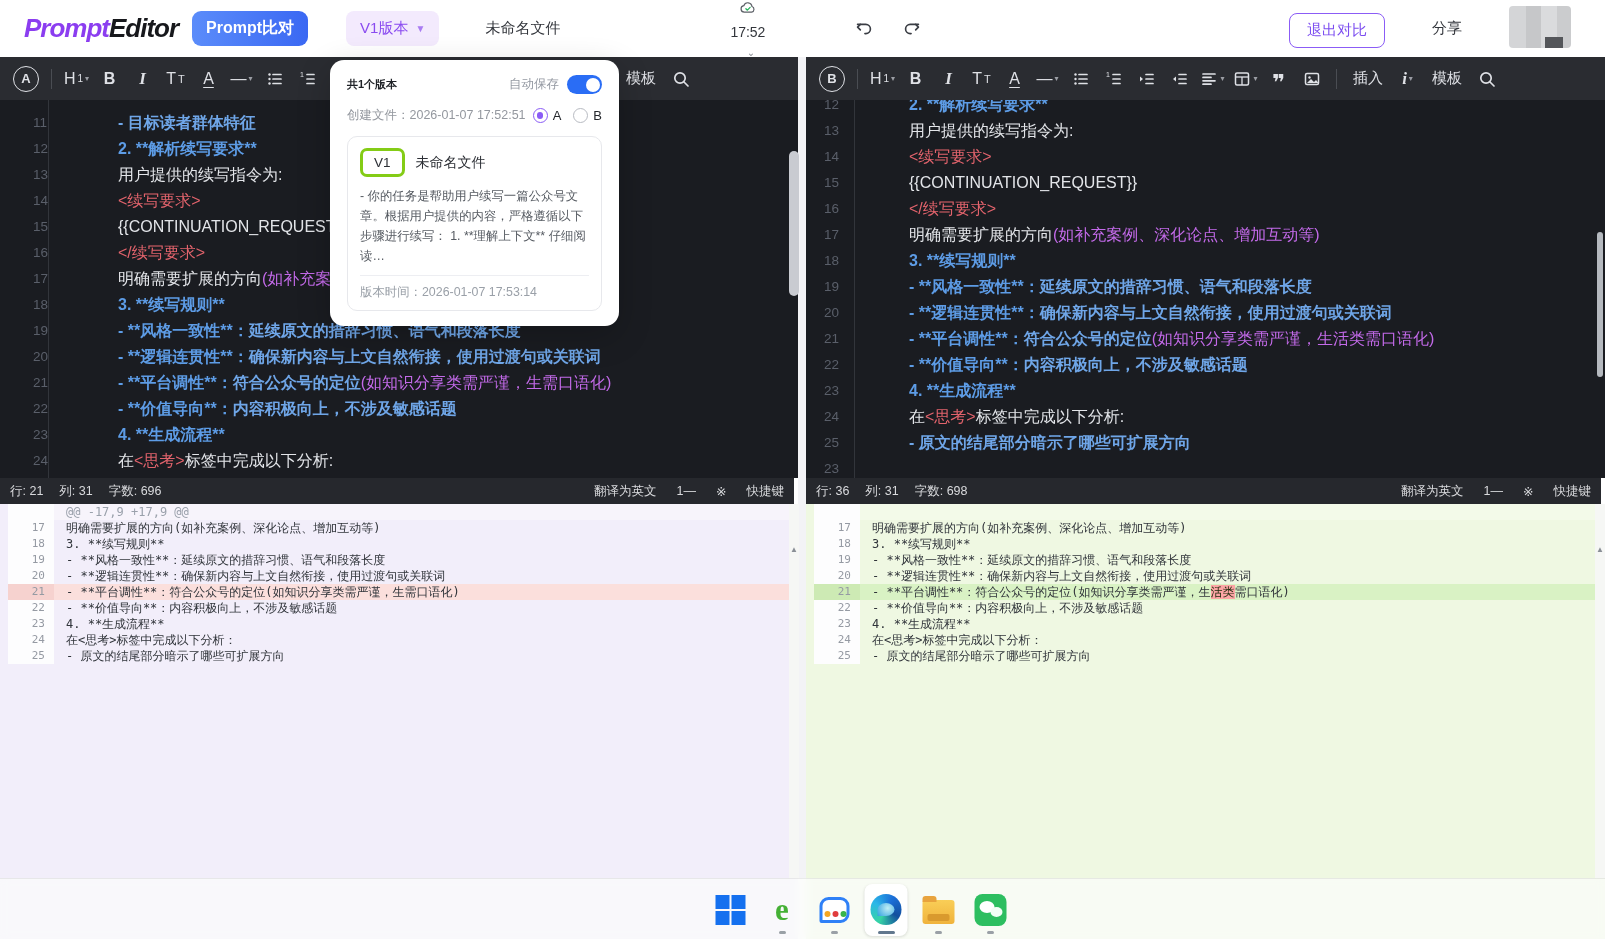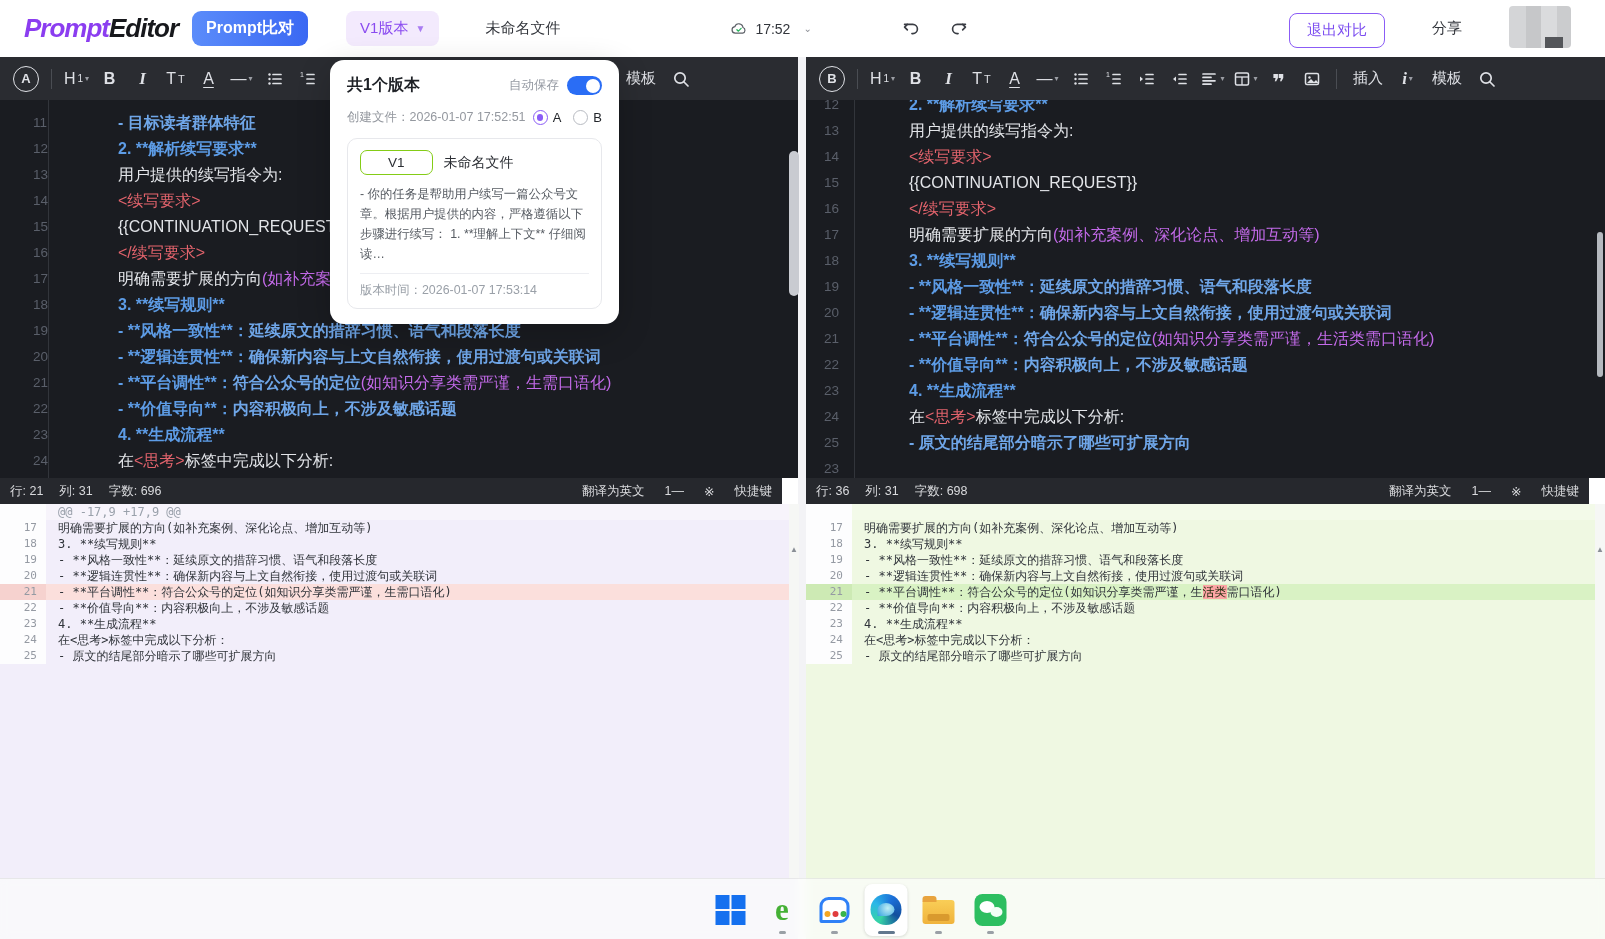--- a/index.html
+++ b/index.html
@@ -9,21 +9,21 @@
 
   
   .appbar { position:absolute; left:0; top:0; width:1605px; height:57px; background:#fff; display:flex; align-items:center; z-index:40; }
   .logo { font-style:italic; font-weight:800; font-size:26px; letter-spacing:-1px; margin-left:24px; white-space:nowrap; }
   .logo .lp { color:#8b3df0; }
   .logo .le { color:#17181c; }
   .cmp-btn { margin-left:14px; background:linear-gradient(90deg,#5b8cfa,#3a68f3); color:#fff; font-size:16px; font-weight:700; padding:7px 14px; border-radius:9px; border:none; cursor:pointer; }
   .ver-pill { margin-left:38px; background:#f3eafd; color:#8a4bf0; font-size:15px; padding:8px 14px; border-radius:8px; border:none; cursor:pointer; display:flex; align-items:center; gap:7px; }
   .ver-pill .caret { font-size:10px; color:#a97cf2; }
   .fname { margin-left:46px; font-size:15px; color:#33363c; }
-  .savebox { margin-left:170px; display:flex; align-items:center; gap:7px; color:#33363c; font-size:14px; }
+  .savebox { margin-left:170px; display:flex; align-items:center; gap:7px; color:#33363c; font-size:14px;flex-direction:column; }
   .savebox .caret { font-size:10px; color:#8d9097; margin-left:6px; }
   .histbtns { margin-left:88px; display:flex; gap:26px; }
   .icon-btn { background:none; border:none; cursor:pointer; color:#3a3d44; display:flex; align-items:center; }
   .exit-btn { position:absolute; right:220px; top:13px; background:#fff; border:1.5px solid #8b5cf6; color:#7c4df0; font-size:15px; padding:7px 17px; border-radius:8px; cursor:pointer; }
   .share { position:absolute; right:143px; top:19px; font-size:15px; color:#33363c; cursor:pointer; }
   .avatar { position:absolute; right:34px; top:6px; width:62px; height:42px; border-radius:4px;
      background:linear-gradient(90deg,#d4d5d7 0 28%,#c6c7c9 28% 52%,#dadbdd 52% 78%,#cbccce 78% 100%); overflow:hidden; cursor:pointer; }
   .avatar::after { content:""; position:absolute; right:8px; bottom:0; width:18px; height:11px; background:#54565a; }
 
   
@@ -54,58 +54,58 @@
   .ed-ln { width:48px; flex:0 0 48px; text-align:left; padding-left:18px; color:#5a5f6a; font-size:13.5px; }
   .ed-lt { padding-left:15px; }
   .seg-plain { color:#e3e5e9; }
   .seg-blue { color:#6fa6e8;font-weight:bold; }
   .seg-blue-bold { color:#5d9ce6; font-weight:700; }
   .seg-red { color:#e2636c; }
   .seg-purple { color:#c36ae9; }
   .ed-thumb { position:absolute; border-radius:5px; background:#c9cbd1; z-index:30; }
 
   
-  .sbar { position:absolute; left:0; top:421px; right:16px; height:26px; background:#26282d; color:#d9dadd; font-size:12.5px; display:flex; align-items:center; padding:0 10px; }
+  .sbar { position:absolute; left:0; top:421px; right:4px; height:26px; background:#26282d; color:#d9dadd; font-size:12.5px; display:flex; align-items:center; padding:0 10px; }
   .sb-left { display:flex; gap:16px; }
   .sb-right { margin-left:auto; display:flex; gap:20px; align-items:center; }
   .sb-item { cursor:pointer; }
 
   
   .diffwrap { position:absolute; left:0; top:447px; right:0; height:435px; overflow:hidden; font-family:"DejaVu Sans Mono","Liberation Mono",monospace; font-size:12px; }
   .diff-a-bg { background:#f2eefa; }
   .diff-b-bg { background:#eff8e2; }
-  .diff-row { display:flex; height:16px; line-height:16px; white-space:nowrap; }
+  .diff-row { display:flex; height:16px; line-height:16px; white-space:nowrap;padding-left:8px; }
   .d-ln { width:46px; flex:0 0 46px; background:#fdfdfe; color:#959aa3; text-align:right; padding-right:9px; font-size:11px; }
   .d-tx { flex:1; padding-left:12px; color:#30343a; }
   .row-header .d-tx { color:#9aa1ab; background:#f7f4fb; }
   .diff-b-bg .row-header .d-tx { background:#f3fae9; }
   .row-removed .d-tx { background:#fbdfdc; }
   .row-removed .d-ln { background:#f6d2cf; }
   .row-added .d-tx { background:#d9f2c4; }
   .row-added .d-ln { background:#cdeab4; }
   .d-mark { background:#fca5a5; color:#182a08; }
   .diff-arrow { position:absolute; font-size:8px; color:#8a8f96; z-index:25; }
   .diff-track { position:absolute; top:504px; width:10px; height:374px; background:#f6f7f5; z-index:22; }
 
   
   .popup { position:absolute; left:330px; top:60px; width:289px; background:#fff; border-radius:14px; box-shadow:0 10px 34px rgba(0,0,0,0.20); z-index:60; padding:15px 17px 15px; }
   .pp-row1 { display:flex; align-items:center; }
-  .pp-title { font-size:16px; font-weight:700; color:#1e2126; }
+  .pp-title { font-size:11px; font-weight:700; color:#1e2126; }
   .pp-autosave { margin-left:auto; font-size:12.5px; color:#9499a2; display:flex; align-items:center; gap:8px; }
   .toggle { width:35px; height:19px; background:#2a6df5; border-radius:10px; position:relative; cursor:pointer; flex:0 0 35px; }
   .toggle::after { content:""; position:absolute; right:2.5px; top:2.5px; width:14px; height:14px; border-radius:50%; background:#fff; }
   .pp-row2 { display:flex; align-items:center; margin-top:13px; font-size:12.5px; color:#94989f; }
   .pp-radios { margin-left:auto; display:flex; align-items:center; gap:12px; color:#23262b; font-size:13px; }
   .radio { width:15px; height:15px; border-radius:50%; border:1.5px solid #b8bbc2; display:inline-block; position:relative; cursor:pointer; }
   .radio.on { border-color:#8b5cf6; }
   .radio.on::after { content:""; position:absolute; left:3px; top:3px; width:6.5px; height:6.5px; border-radius:50%; background:#8b5cf6; }
   .rlabel { display:flex; align-items:center; gap:5px; cursor:pointer; }
   .pp-card { margin-top:12px; border:1px solid #e7e8ec; border-radius:10px; padding:11px 12px 9px; cursor:pointer; }
   .pp-cardhead { display:flex; align-items:center; gap:11px; }
-  .v1badge { border:1px solid #84cc16; border-radius:7px; padding:4px 27px; font-size:13.5px; color:#2c2f35; }
+  .v1badge { border:3px solid #84cc16; border-radius:7px; padding:4px 11px; font-size:13.5px; color:#2c2f35; }
   .pp-cardtitle { font-size:14px; color:#2c2f35; }
   .pp-preview { margin-top:10px; font-size:12.4px; line-height:1.6; color:#565b62; }
   .pp-time { margin-top:9px; border-top:1px solid #edeef2; padding-top:8px; font-size:12.4px; color:#9aa0a8; }
 
   
   .taskbar { position:absolute; left:0; top:878px; width:1605px; height:61px; background:rgba(251,252,251,0.72); backdrop-filter:blur(5px); border-top:1px solid rgba(0,0,0,0.07); z-index:70; }
   .tb-icons { position:absolute; left:860px; top:0; height:61px; transform:translateX(-50%); display:flex; align-items:center; gap:9px; }
   .tk-item { width:43px; height:52px; display:flex; align-items:center; justify-content:center; position:relative; cursor:pointer; border-radius:8px; }
   .tk-item.active { background:#fff; box-shadow:0 1px 3px rgba(0,0,0,0.12); }
   .tk-dash { position:absolute; bottom:2px; left:50%; transform:translateX(-50%); width:7px; height:3px; border-radius:2px; background:#9aa0a6; }

